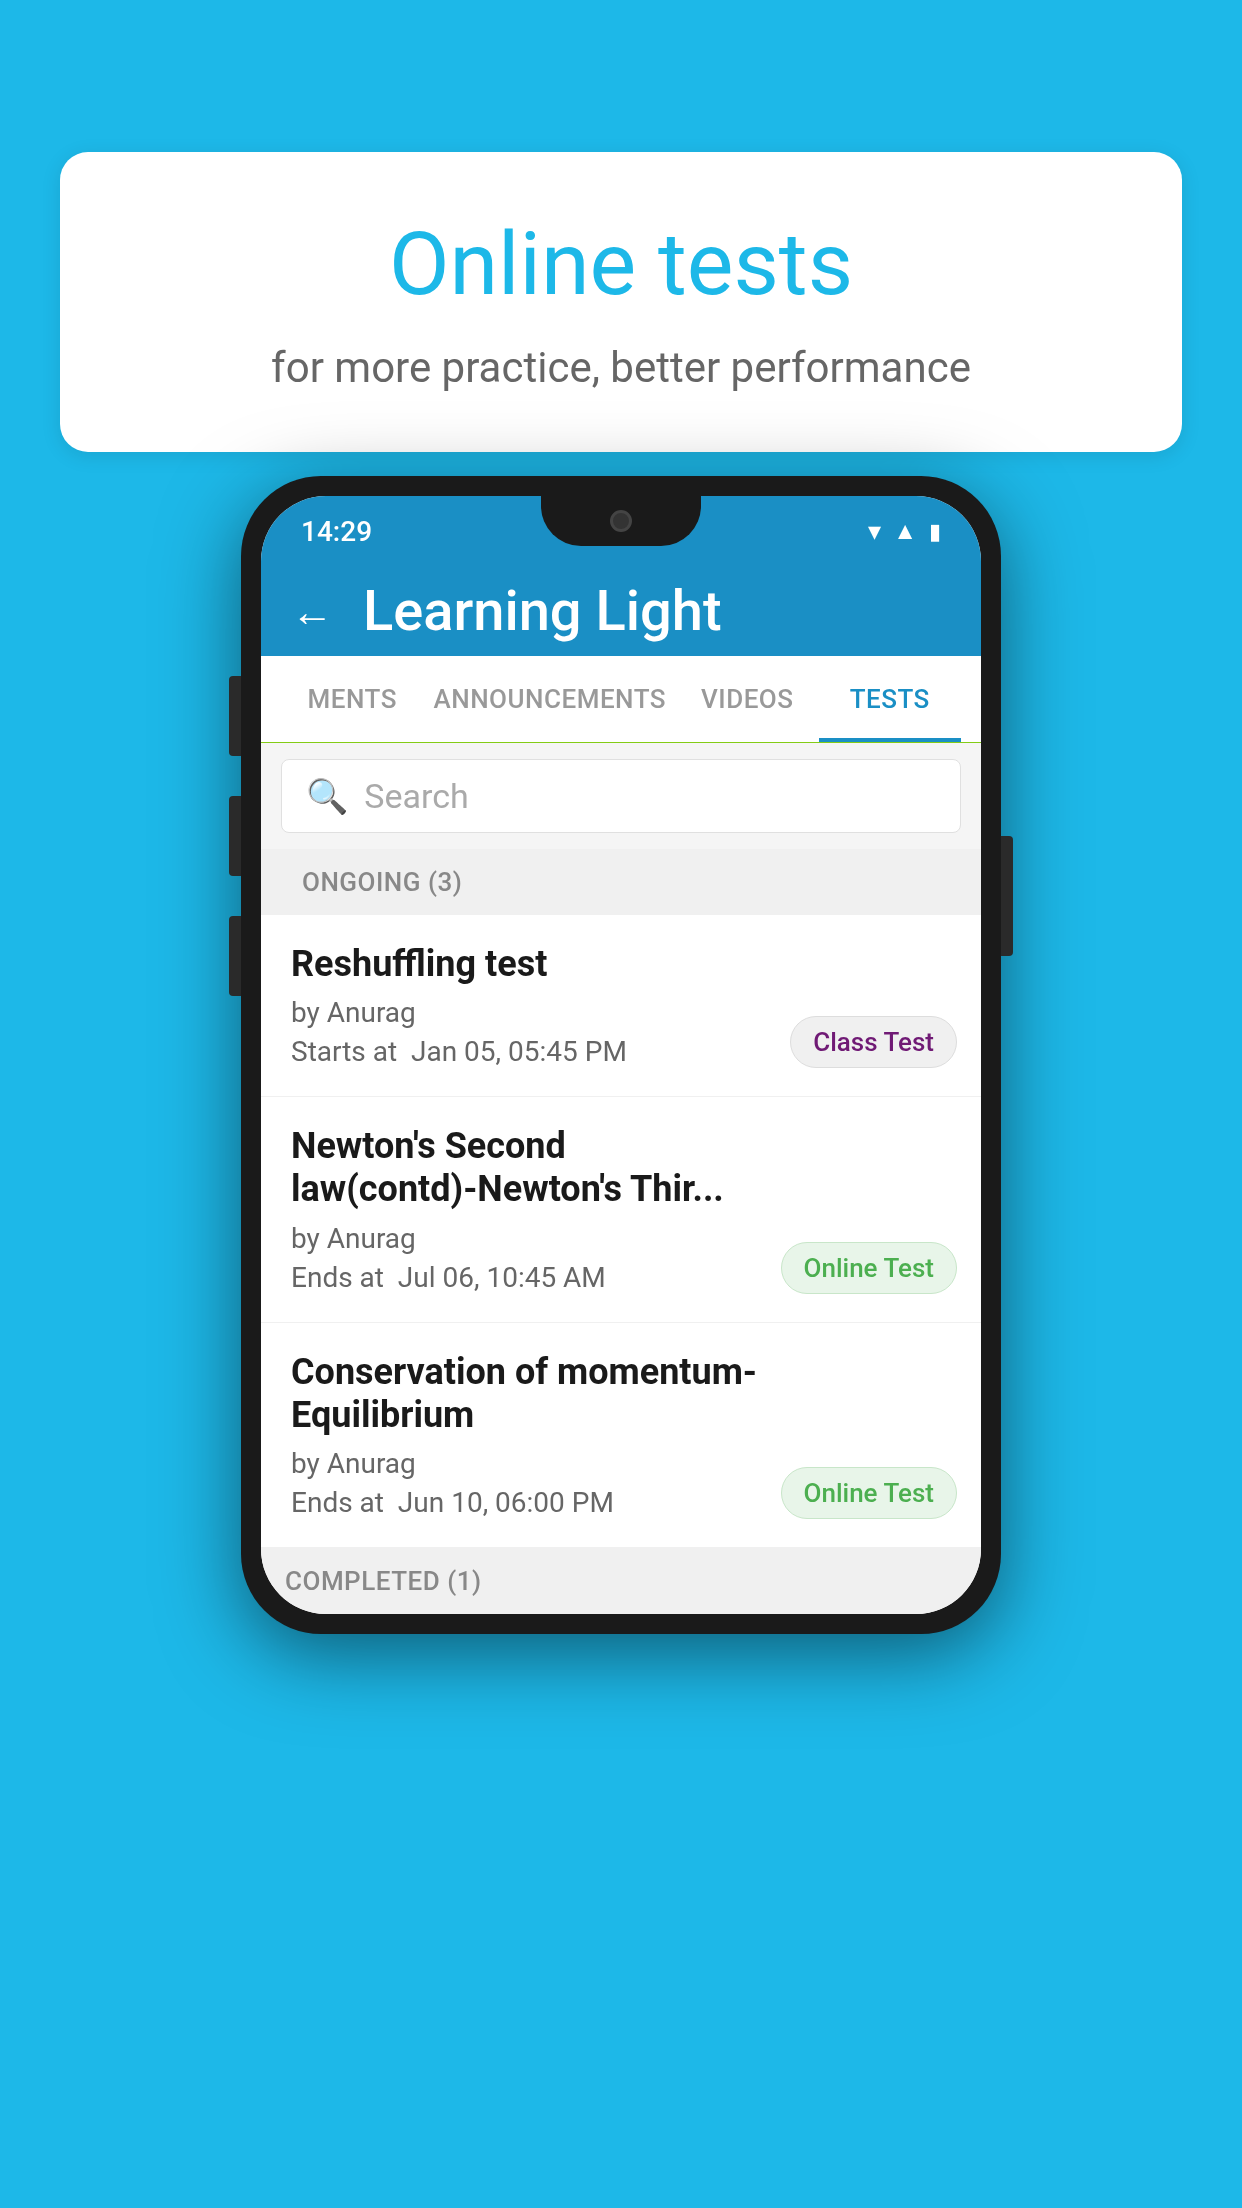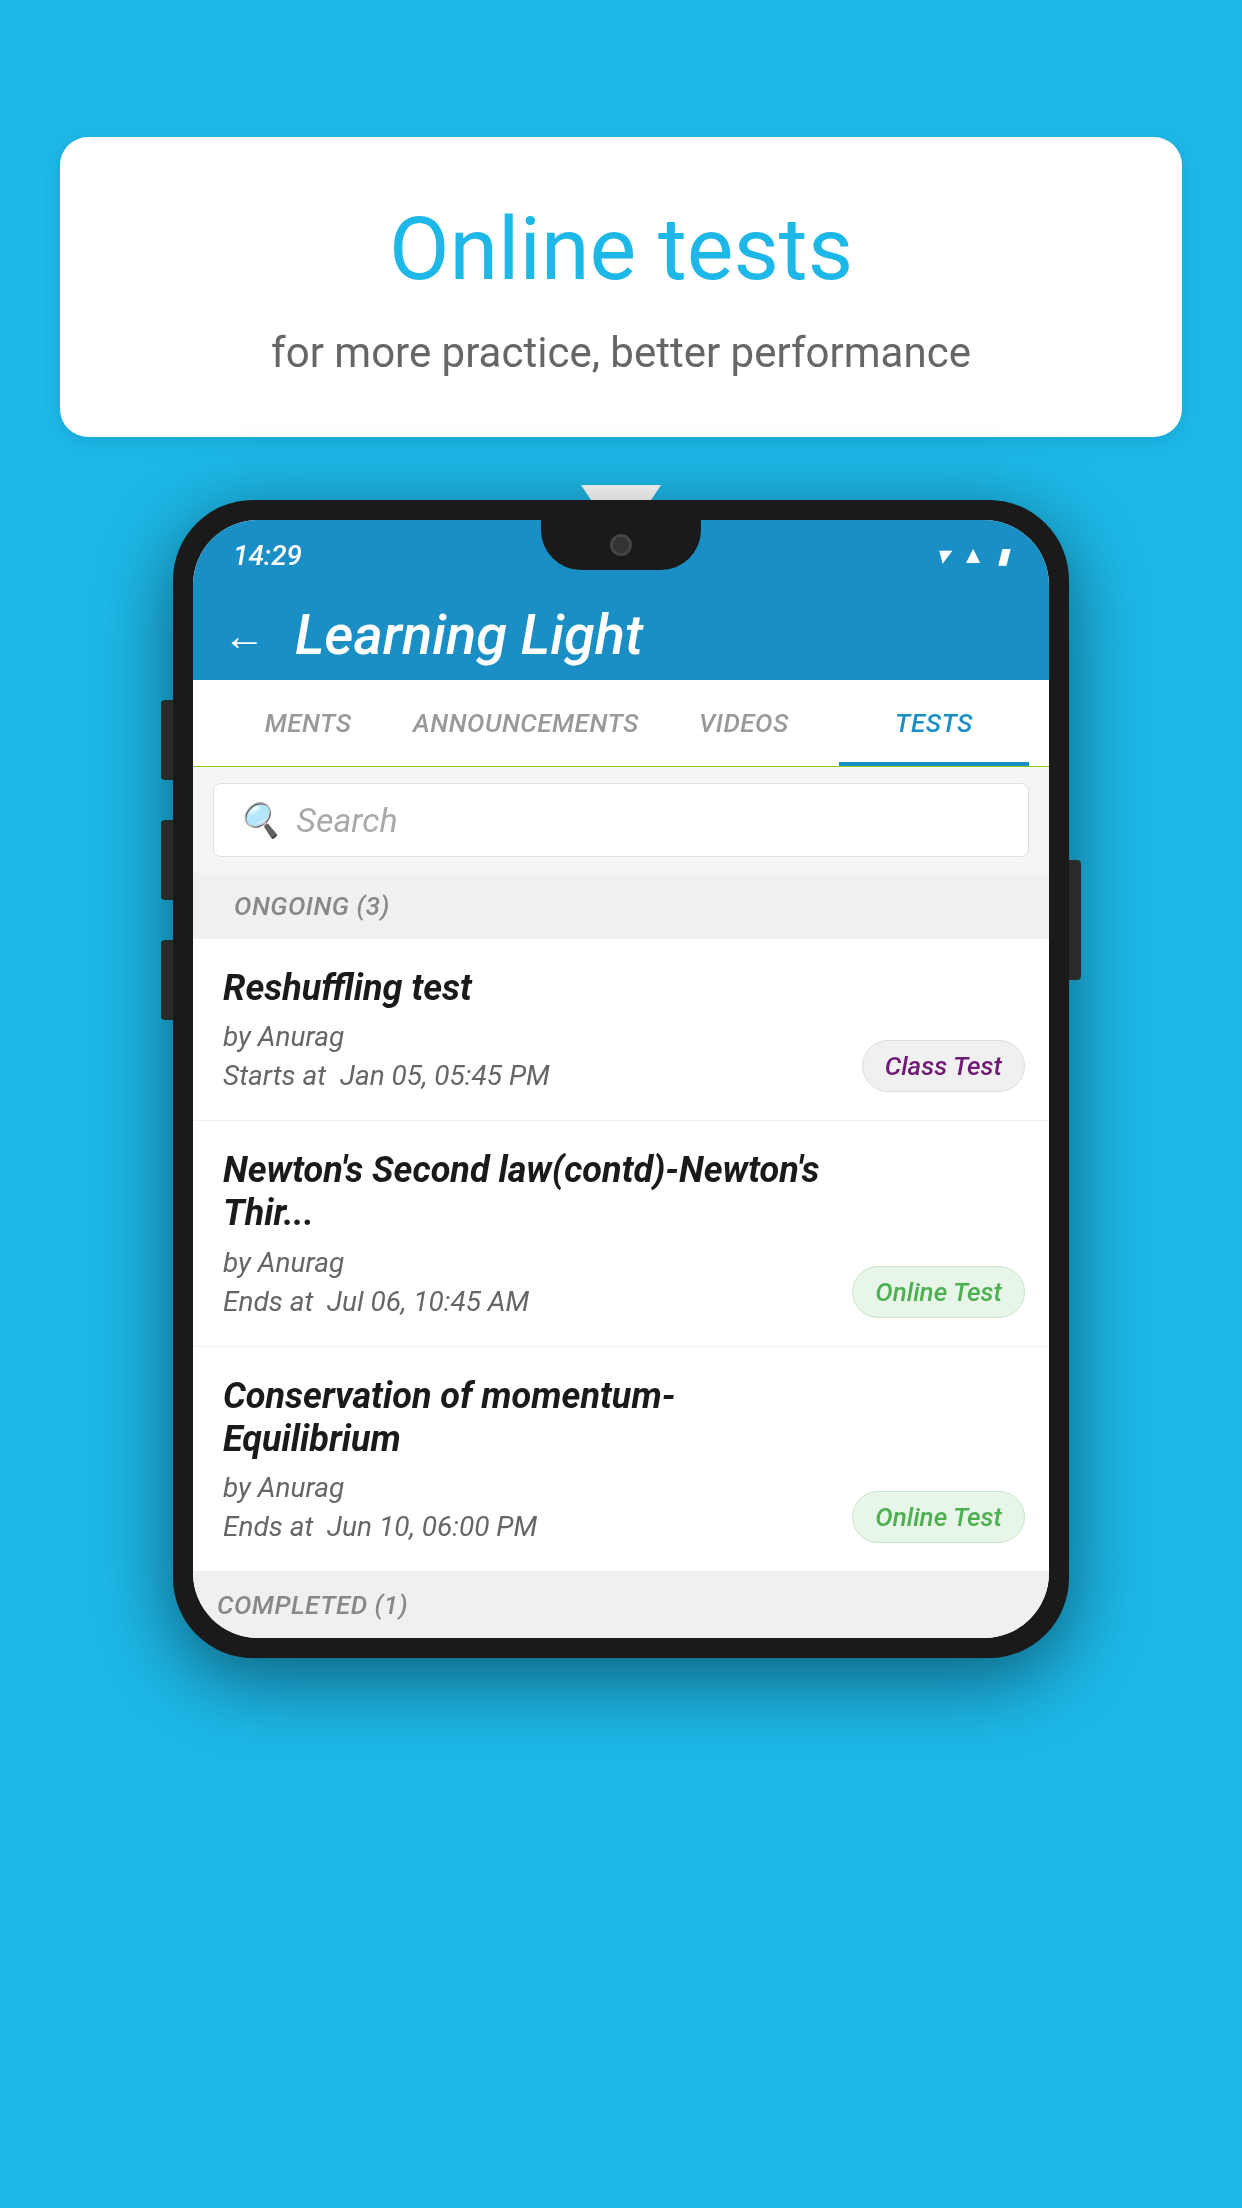--- a/index.html
+++ b/index.html
@@ -10,21 +10,21 @@
       height: 2208px;
       background-color: #1db8e8;
       font-family: 'Roboto', Arial, sans-serif;
       overflow: hidden;
       position: relative;
     }
 
     
     .speech-bubble-container {
       position: absolute;
-      top: 137px;
+      top: 152px;
       left: 60px;
       right: 60px;
       display: flex;
       flex-direction: column;
       align-items: center;
       gap: 48px;
     }
 
     .speech-bubble {
       background: white;
@@ -53,25 +53,24 @@
     .bubble-subtitle {
       font-size: 42px;
       color: #666;
       font-weight: 400;
       margin-top: 28px;
     }
 
     
     .phone-container {
       position: absolute;
-      top: 500px;
+      top: 476px;
       left: 50%;
       transform: translateX(-50%);
-      width: 896px;
-      font-style: italic;
+      width: 760px;
     }
 
     .phone-outer {
       background: #1a1a1a;
       border-radius: 80px;
       padding: 20px;
       box-shadow: 0 20px 80px rgba(0,0,0,0.5);
       position: relative;
     }
 

